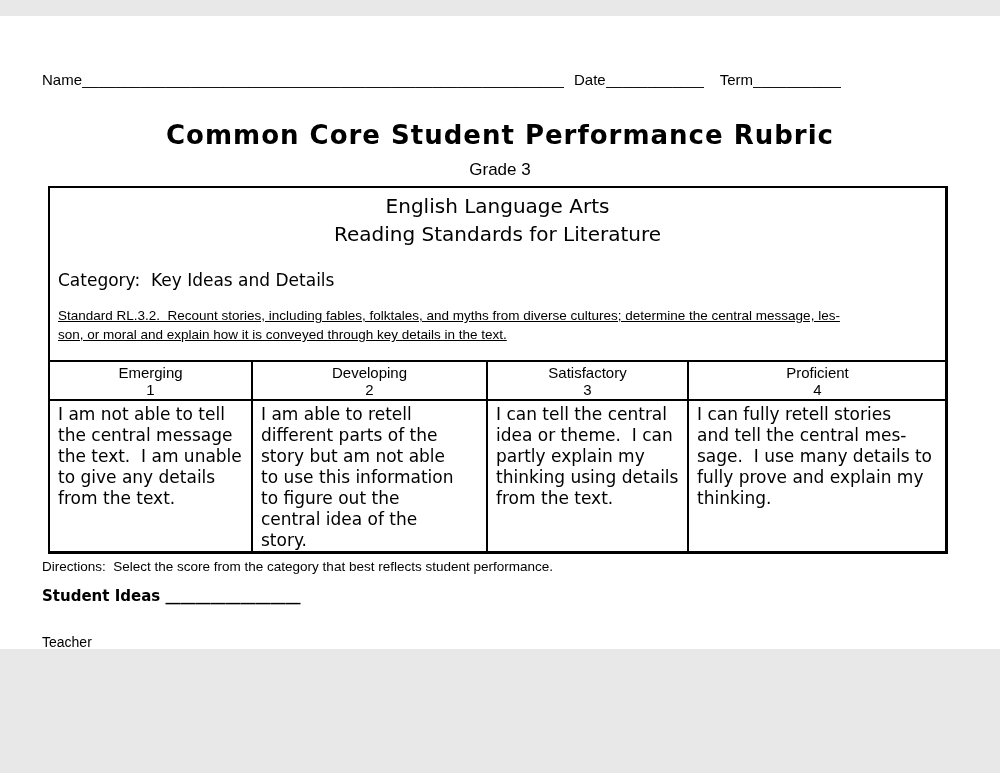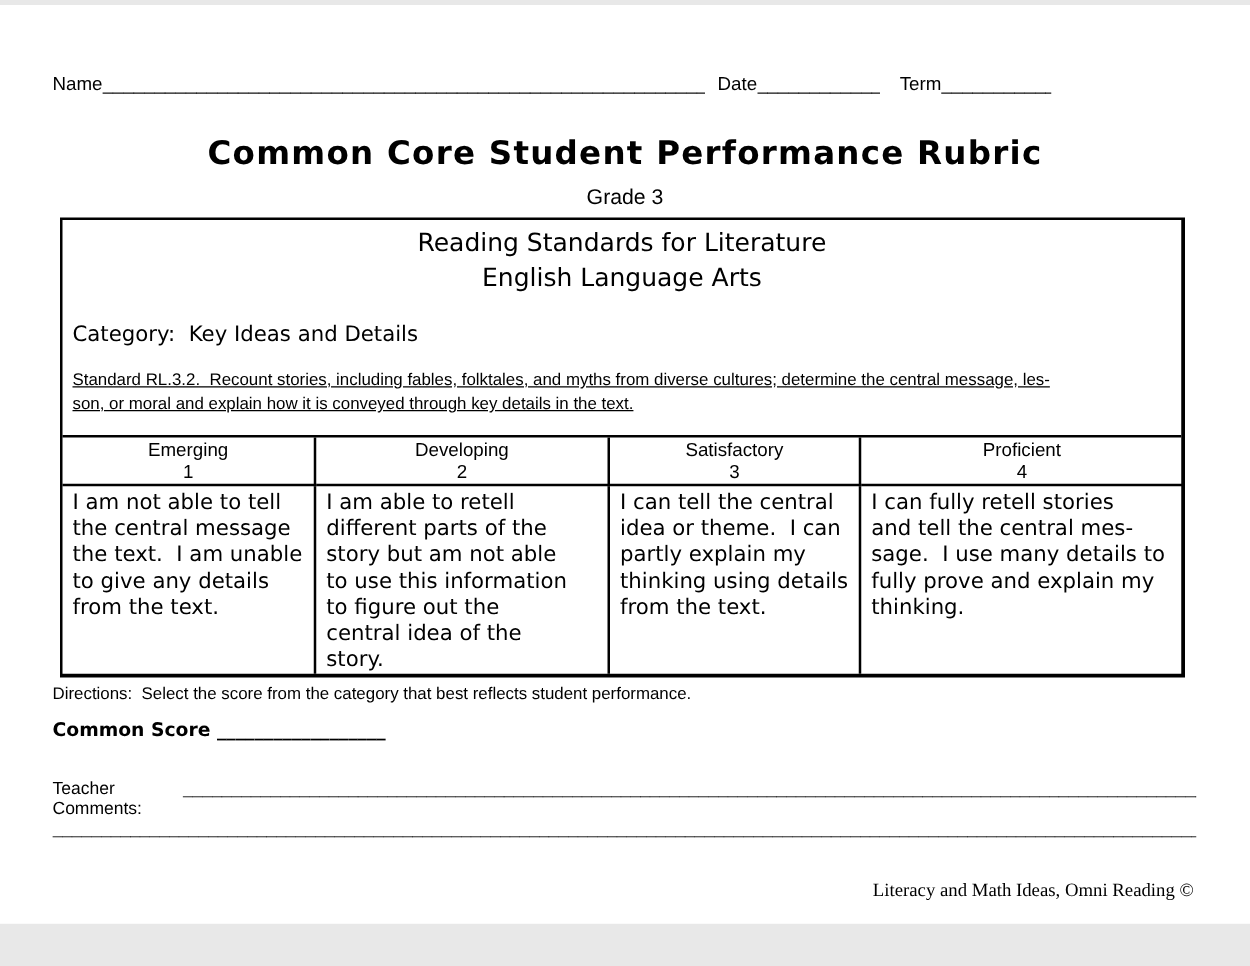--- a/index.html
+++ b/index.html
@@ -1,23 +1,23 @@
 <!DOCTYPE html>
 <html><head>
 <meta charset="utf-8">
 <style>
   html,body{margin:0;padding:0;background:#e8e8e8;}
   .page{
     position:relative;
-    width:1000px;height:735px;
+    width:1000px;height:633px;
     background:#ffffff;
     color:#000;
     font-family:"Liberation Sans", sans-serif;
     overflow:hidden;
-    margin:4px auto;
+    margin:16px auto;
   }
   .pre{white-space:pre-wrap;}
 
   
   .fields-row{
     position:absolute;top:55px;left:42px;right:43px;
     display:flex;align-items:baseline;
     font-size:15px;
   }
   .fields-row .label{flex:0 0 auto;}
@@ -132,22 +132,22 @@
       <span class="u-line date-line">_______________</span>
       <span class="label term-label">Term</span>
       <span class="u-line term-line">______________</span>
   </div>
 
   <div class="doc-title">Common Core Student Performance Rubric</div>
   <div class="grade-subtitle">Grade 3</div>
 
   <div class="rubric-box">
     <div class="subject-heading">
+      <div>English Language Arts</div>
       <div>Reading Standards for Literature</div>
-      <div>English Language Arts</div>
     </div>
     <div class="category-line pre">Category:  Key Ideas and Details</div>
     <div class="standard-text pre">Standard RL.3.2.  Recount stories, including fables, folktales, and myths from diverse cultures; determine the central message, les-
 son, or moral and explain how it is conveyed through key details in the text.</div>
 
     <div class="rubric-table">
       <div class="rt-head">
         <div>Emerging</div>
         <div>1</div>
       </div>
@@ -185,21 +185,21 @@
 and tell the central mes-
 sage.  I use many details to
 fully prove and explain my
 thinking.</div>
     </div>
   </div>
 
   <div class="directions-line pre">Directions:  Select the score from the category that best reflects student performance.</div>
 
   <div class="student-score-row">
-    <span class="pre">Common Score </span><span>__________________</span>
+    <span class="pre">Student Ideas </span><span>__________________</span>
   </div>
 
   <div class="teacher-comments-row">
     <span>Teacher Comments:</span>
       <span class="tc-fill">_____________________________________________________________________________________________________________________________</span>
   </div>
 
   <div class="comments-line2">_______________________________________________________________________________________________________________________________________</div>
 
   <div class="footer-credit">Literacy and Math Ideas, Omni Reading ©</div>

